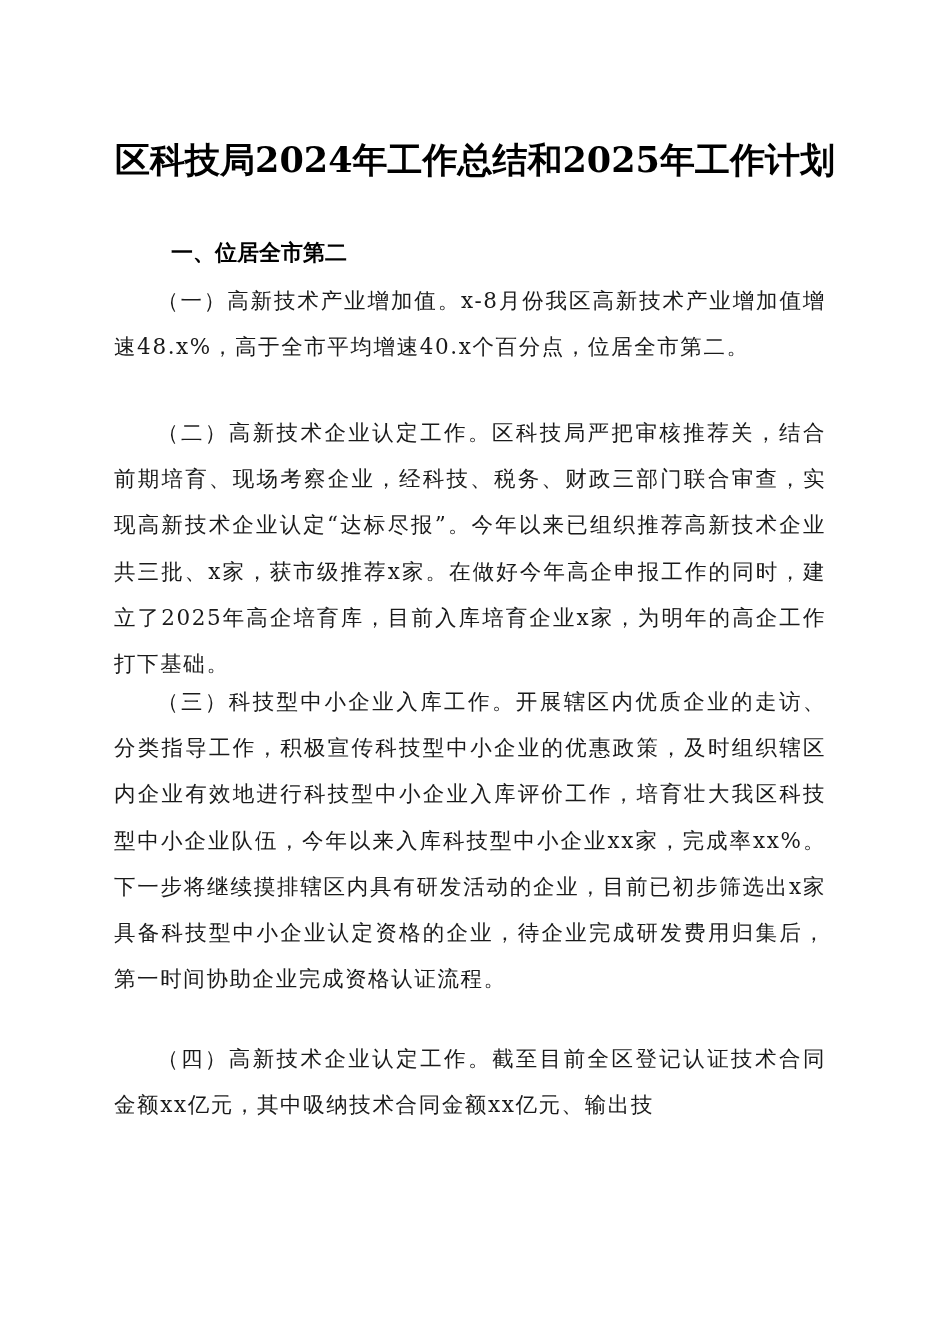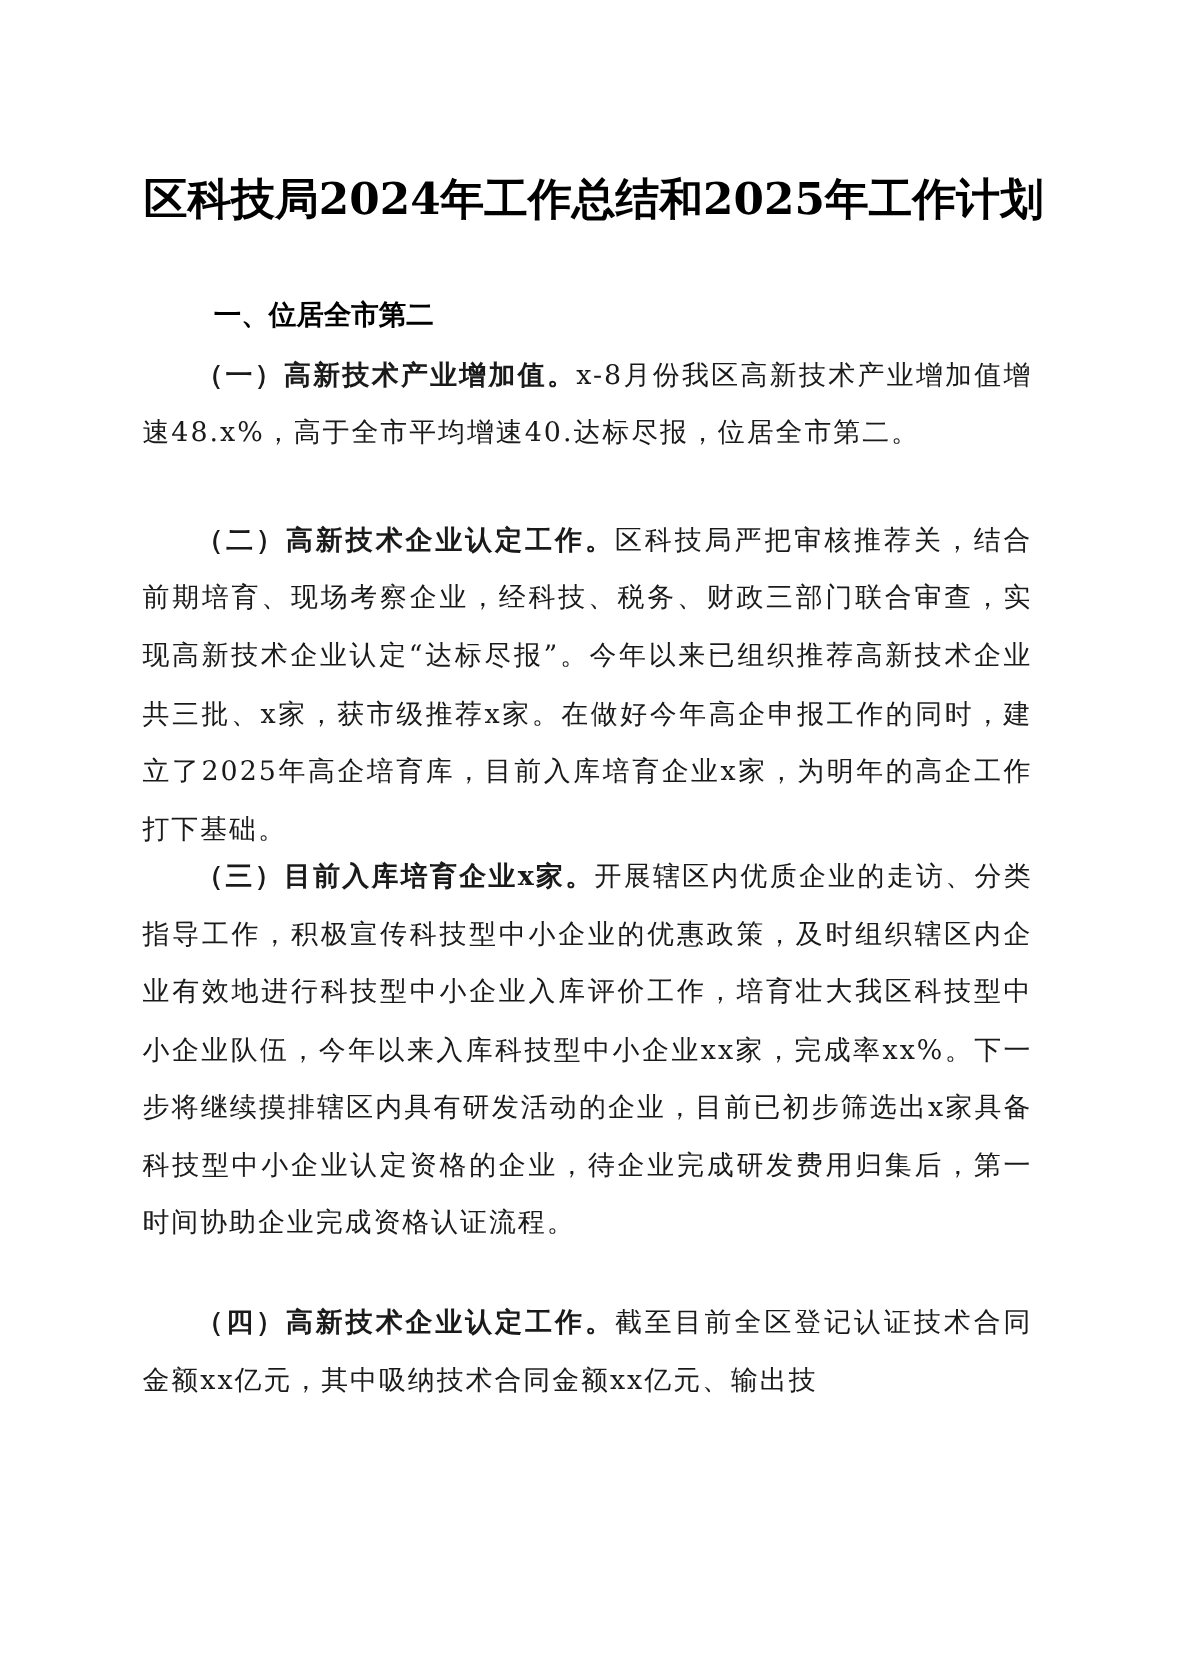--- a/index.html
+++ b/index.html
@@ -56,45 +56,45 @@
     text-align: justify;
     color: #1a1a1a;
     margin: 0;
   }
   .body-text .para {
     display: block;
     text-indent: 2em;
     margin: 0;
   }
   .lead {
-    font-weight: bold;
+    font-weight: normal;
   }
   #p1 { top: 278px; }
   #p2 { top: 410px; }
   #p3 { top: 679px; }
   #p4 { top: 1036px; }
 </style>
 </head>
 <body>
 
 <div class="page">
 
   <div class="title">区科技局2024年工作总结和2025年工作计划</div>
 
   <div class="section-heading">一、位居全市第二</div>
 
   <div class="body-text" id="p1">
-    <span class="para"><span class="lead">（一）高新技术产业增加值。</span><span>x-8月份我区高新技术产业增加值增速48.x%，高于全市平均增速40.达标尽报，位居全市第二。</span></span>
+    <span class="para"><span class="lead">（一）高新技术产业增加值。</span><span>x-8月份我区高新技术产业增加值增速48.x%，高于全市平均增速40.x个百分点，位居全市第二。</span></span>
   </div>
 
   <div class="body-text" id="p2">
     <span class="para"><span class="lead">（二）高新技术企业认定工作。</span><span>区科技局严把审核推荐关，结合前期培育、现场考察企业，经科技、税务、财政三部门联合审查，实现高新技术企业认定“达标尽报”。今年以来已组织推荐高新技术企业共三批、x家，获市级推荐x家。在做好今年高企申报工作的同时，建立了2025年高企培育库，目前入库培育企业x家，为明年的高企工作打下基础。</span></span>
   </div>
 
   <div class="body-text" id="p3">
-    <span class="para"><span class="lead">（三）目前入库培育企业x家。</span><span>开展辖区内优质企业的走访、分类指导工作，积极宣传科技型中小企业的优惠政策，及时组织辖区内企业有效地进行科技型中小企业入库评价工作，培育壮大我区科技型中小企业队伍，今年以来入库科技型中小企业xx家，完成率xx%。下一步将继续摸排辖区内具有研发活动的企业，目前已初步筛选出x家具备科技型中小企业认定资格的企业，待企业完成研发费用归集后，第一时间协助企业完成资格认证流程。</span></span>
+    <span class="para"><span class="lead">（三）科技型中小企业入库工作。</span><span>开展辖区内优质企业的走访、分类指导工作，积极宣传科技型中小企业的优惠政策，及时组织辖区内企业有效地进行科技型中小企业入库评价工作，培育壮大我区科技型中小企业队伍，今年以来入库科技型中小企业xx家，完成率xx%。下一步将继续摸排辖区内具有研发活动的企业，目前已初步筛选出x家具备科技型中小企业认定资格的企业，待企业完成研发费用归集后，第一时间协助企业完成资格认证流程。</span></span>
   </div>
 
   <div class="body-text" id="p4">
     <span class="para"><span class="lead">（四）高新技术企业认定工作。</span><span>截至目前全区登记认证技术合同金额xx亿元，其中吸纳技术合同金额xx亿元、输出技</span></span>
   </div>
 
 </div>
 
 </body></html>

